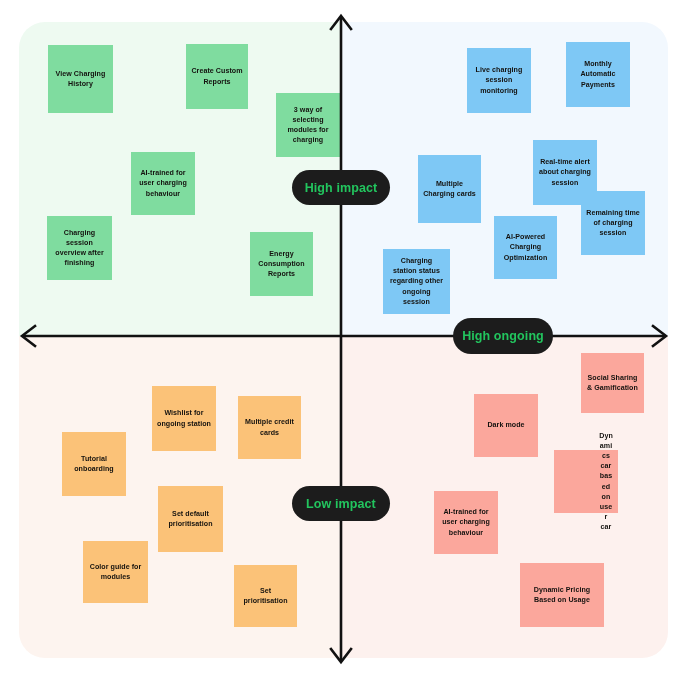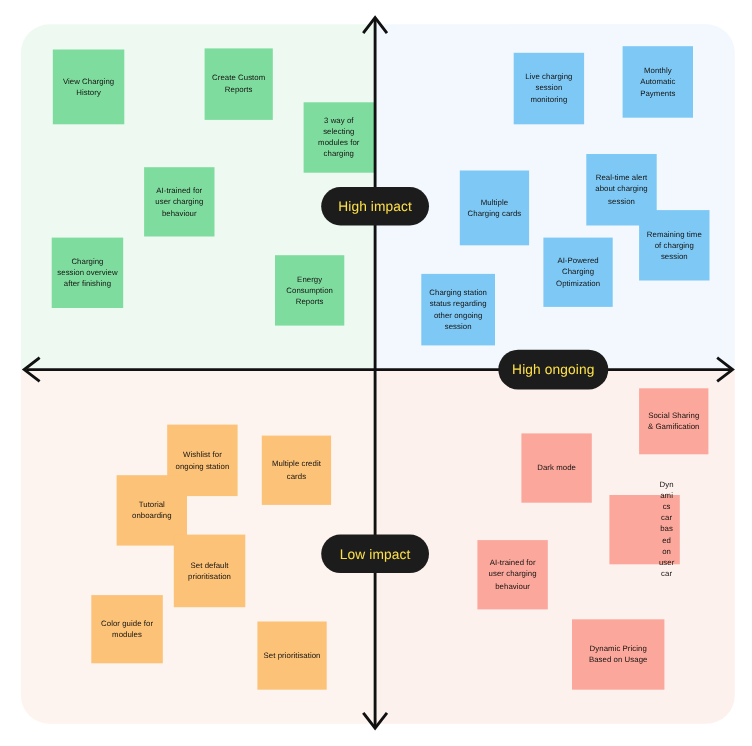--- a/index.html
+++ b/index.html
@@ -61,43 +61,43 @@
   
   .note {
     position: absolute;
     box-sizing: border-box;
     display: flex;
     align-items: center;
     justify-content: center;
     text-align: center;
     padding: 4px 5px;
     font-size: 7.1px;
-    font-weight: normal;
+    font-weight: bold;
     line-height: 1.42;
     color: #14120f;
     letter-spacing: 0.05px;
     word-break: break-word;
   }
   .note.green  { background: #7fdc9f; }
   .note.blue   { background: #7ec8f5; }
   .note.orange { background: #fbc278; }
   .note.red    { background: #fba79c; }
 
   
   .axis-label {
     position: absolute;
     box-sizing: border-box;
     background: #1c1c1c;
-    color: #fde047;
+    color: #22c55e;
     border-radius: 22px;
     display: flex;
     align-items: center;
     justify-content: center;
     font-size: 12.5px;
-    font-weight: 400;
+    font-weight: 700;
     letter-spacing: 0.1px;
     white-space: nowrap;
   }
   #label-high-impact { left: 292px; top: 170px; width: 98px;  height: 35px; }
   #label-low-impact  { left: 292px; top: 486px; width: 98px;  height: 35px; }
   #label-low-effort  { left: 134px; top: 318px; width: 99px;  height: 36px; }
   #label-high-effort { left: 453px; top: 318px; width: 100px; height: 36px; }
 </style>
 </head>
 <body>
@@ -118,21 +118,21 @@
       <div class="note green" style="left: 250px; top: 232px; width: 63px; height: 64px;">Energy Consumption Reports</div>
       <div class="note blue" style="left: 467px; top: 48px; width: 64px; height: 65px;">Live charging session monitoring</div>
       <div class="note blue" style="left: 566px; top: 42px; width: 64px; height: 65px;">Monthly Automatic Payments</div>
       <div class="note blue" style="left: 418px; top: 155px; width: 63px; height: 68px; text-align: center;">Multiple Charging cards</div>
       <div class="note blue" style="left: 533px; top: 140px; width: 64px; height: 65px;">Real-time alert about charging session</div>
       <div class="note blue" style="left: 581px; top: 191px; width: 64px; height: 64px;">Remaining time of charging session</div>
       <div class="note blue" style="left: 494px; top: 216px; width: 63px; height: 63px;">AI-Powered Charging Optimization</div>
       <div class="note blue" style="left: 383px; top: 249px; width: 67px; height: 65px;">Charging station status regarding other ongoing session</div>
       <div class="note orange" style="left: 152px; top: 386px; width: 64px; height: 65px;">Wishlist for ongoing station</div>
       <div class="note orange" style="left: 238px; top: 396px; width: 63px; height: 63px;">Multiple credit cards</div>
-      <div class="note orange" style="left: 62px; top: 432px; width: 64px; height: 64px; margin-left: 44px;">Tutorial onboarding</div>
+      <div class="note orange" style="left: 62px; top: 432px; width: 64px; height: 64px;">Tutorial onboarding</div>
       <div class="note orange" style="left: 158px; top: 486px; width: 65px; height: 66px;">Set default prioritisation</div>
       <div class="note orange" style="left: 83px; top: 541px; width: 65px; height: 62px;">Color guide for modules</div>
       <div class="note orange" style="left: 234px; top: 565px; width: 63px; height: 62px;">Set prioritisation</div>
       <div class="note red" style="left: 581px; top: 353px; width: 63px; height: 60px;">Social Sharing &amp; Gamification</div>
       <div class="note red" style="left: 474px; top: 394px; width: 64px; height: 63px;">Dark mode</div>
       <div class="note red" style="left: 554px; top: 450px; width: 64px; height: 63px; padding-left: 45px;">Dynamics car based on user car</div>
       <div class="note red" style="left: 434px; top: 491px; width: 64px; height: 63px;">AI-trained for user charging behaviour</div>
       <div class="note red" style="left: 520px; top: 563px; width: 84px; height: 64px;">Dynamic Pricing Based on Usage</div>
     </div>
 

